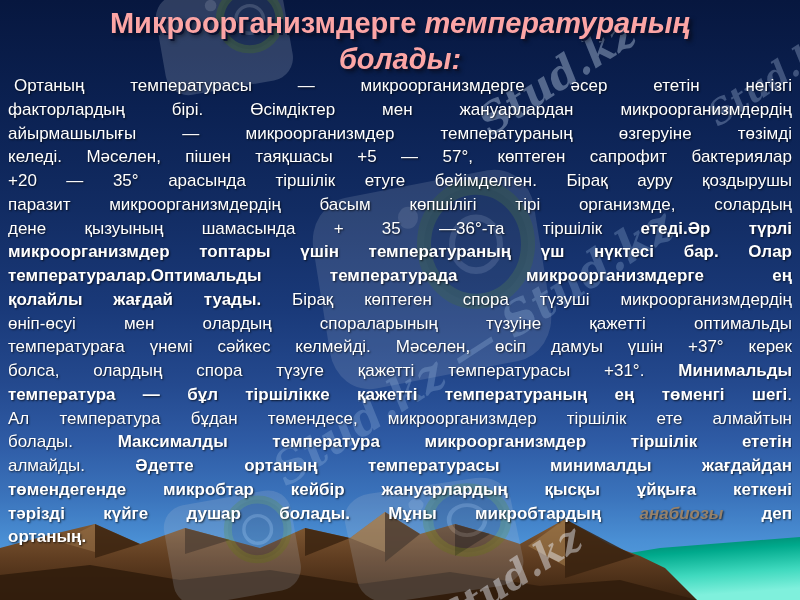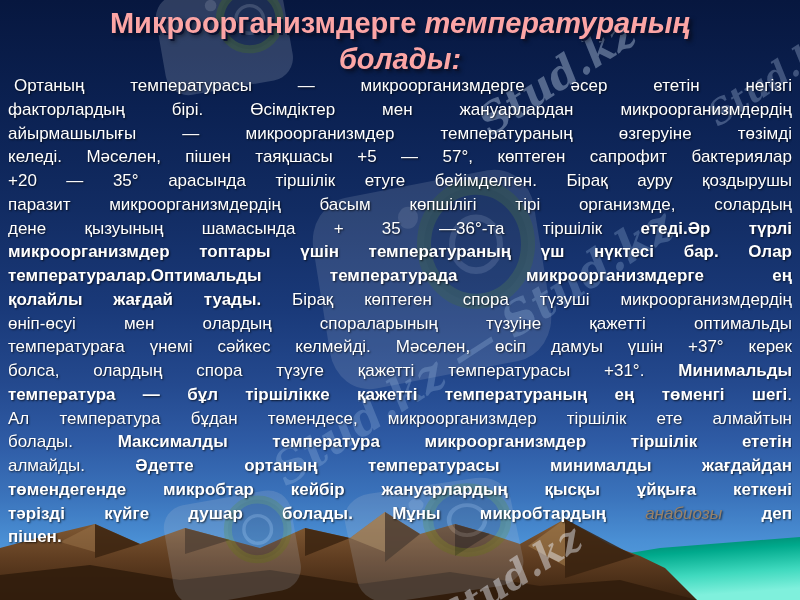--- a/index.html
+++ b/index.html
@@ -48,21 +48,21 @@
   }
   .line{
     height:23.75px;line-height:23.75px;
     text-align:justify;text-align-last:justify;
     overflow:hidden;
   }
   .line.last{text-align-last:left;}
   .line.first{padding-left:6px;}
   .s-r{font-weight:400;}
   .s-b{font-weight:700;}
-  .s-a{font-weight:400;font-style:italic;color:#97826A;}
+  .s-a{font-weight:700;font-style:italic;color:#97826A;}
 </style>
 </head>
 <body>
 
 <div class="slide">
 
   <div class="bg-sky"></div>
 
   <svg class="bg-art" viewBox="0 0 800 600" preserveAspectRatio="none">
     <defs>
@@ -157,17 +157,17 @@
         <div class="line"><span class="s-b">қолайлы жағдай туады. </span><span class="s-r">Бірақ көптеген спора түзуші микроорганизмдердің</span></div>
         <div class="line"><span class="s-r">өніп-өсуі мен олардың спораларының түзуіне қажетті оптимальды</span></div>
         <div class="line"><span class="s-r">температураға үнемі сәйкес келмейді. Мәселен, өсіп дамуы үшін +37° керек</span></div>
         <div class="line"><span class="s-r">болса, олардың спора түзуге қажетті температурасы +31°. </span><span class="s-b">Минимальды</span></div>
         <div class="line"><span class="s-b">температура — бұл тіршілікке қажетті температураның ең төменгі шегі</span><span class="s-r">.</span></div>
         <div class="line"><span class="s-r">Ал температура бұдан төмендесе, микроорганизмдер тіршілік ете алмайтын</span></div>
         <div class="line"><span class="s-r">болады. </span><span class="s-b">Максималды температура микроорганизмдер тіршілік ететін</span></div>
         <div class="line"><span class="s-r">алмайды. </span><span class="s-b">Әдетте ортаның температурасы минималды жағдайдан</span></div>
         <div class="line"><span class="s-b">төмендегенде микробтар кейбір жануарлардың қысқы ұйқыға кеткені</span></div>
         <div class="line"><span class="s-b">тәрізді күйге душар болады. Мұны микробтардың </span><span class="s-a">анабиозы</span><span class="s-b"> деп</span></div>
-        <div class="line last"><span class="s-b">пішен.</span></div>
+        <div class="line last"><span class="s-b">ортаның.</span></div>
       </div>
   </div>
 
 </div>
 
 </body></html>

